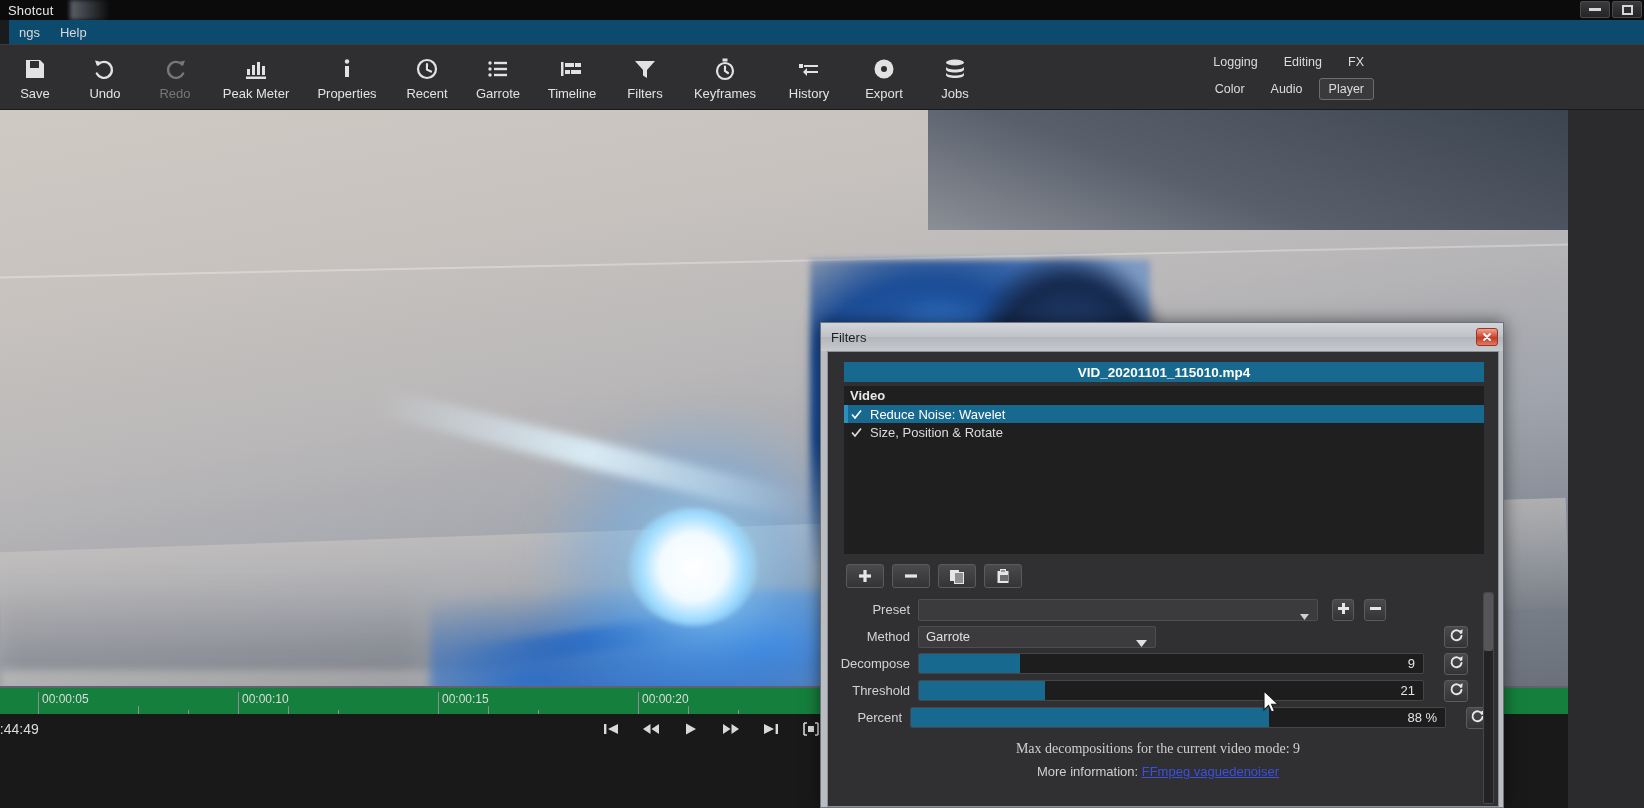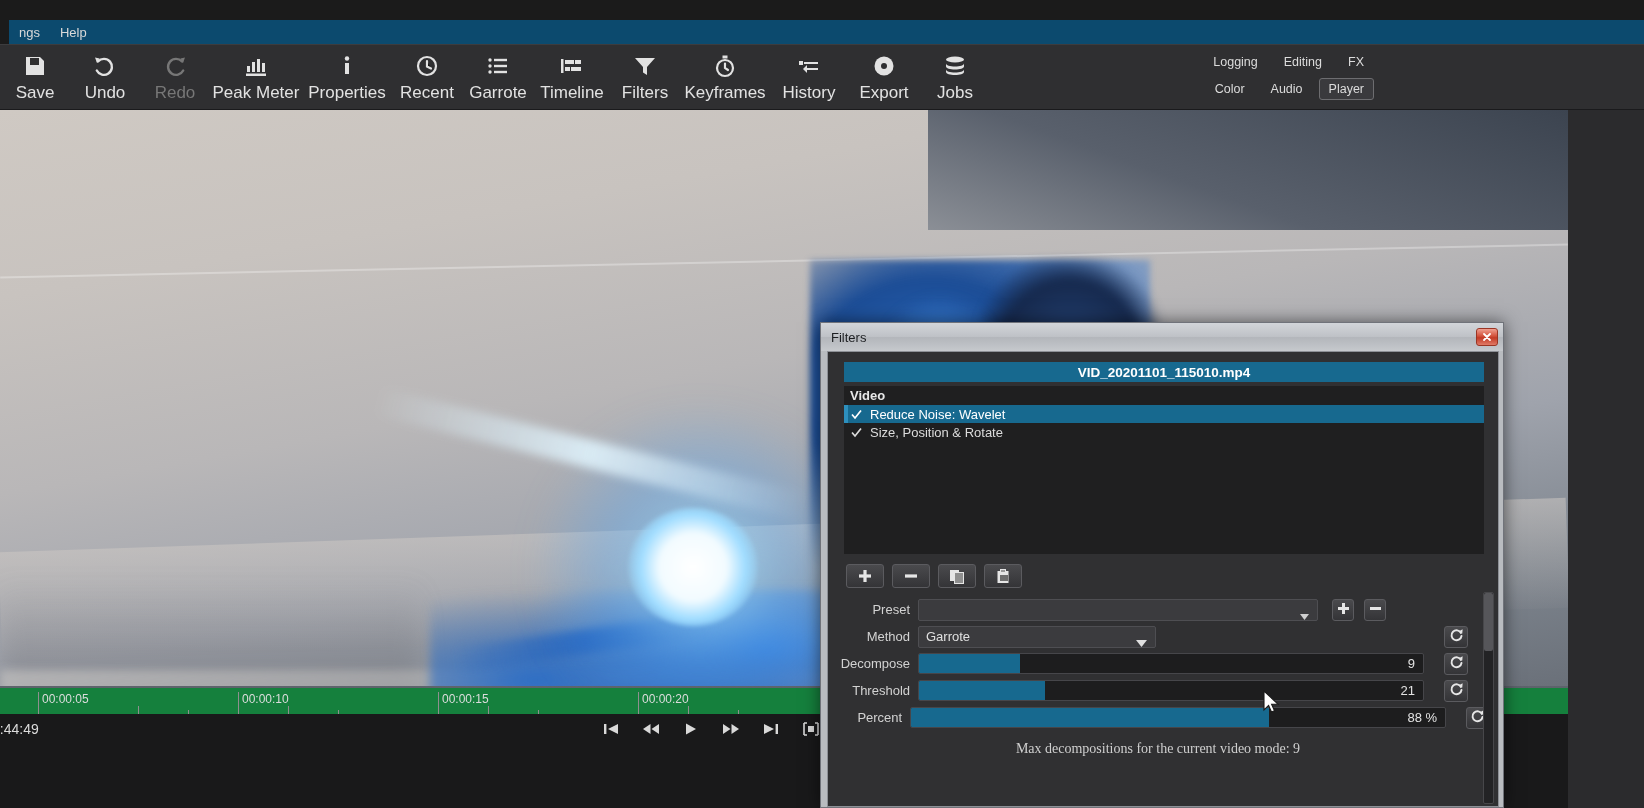--- a/index.html
+++ b/index.html
@@ -46,21 +46,21 @@
   .toolbar {
     position: absolute; left: 0; top: 44px; width: 1644px; height: 66px;
     background: #2f2f31;
     border-top: 1px solid #3c3c3e; border-bottom: 1px solid #1a1a1c;
   }
   .tb-items { position: absolute; left: 0; top: 0; display: flex; }
   .tb-item {
     width: 70px; height: 66px;
     display: flex; flex-direction: column; align-items: center;
     justify-content: center; gap: 4px;
-    color: #e2e2e2; font-size: 17px;
+    color: #e2e2e2; font-size: 13px;
   }
   .tb-item.disabled { color: #777; }
   .tb-item .ic { height: 26px; display: flex; align-items: center; justify-content: center; }
   .tb-item svg { display: block; }
 
   
   .tb-right { position: absolute; right: 270px; top: 6px; width: 250px; }
   .tb-rrow { display: flex; justify-content: flex-end; gap: 6px; height: 27px; align-items: flex-start; }
   .tb-rbtn {
     color: #dcdcdc; font-size: 12.5px; padding: 3px 9px; border-radius: 3px;
@@ -292,20 +292,32 @@
     background: #56565a; border-radius: 2px;
   }
 
   .cursor { position: absolute; left: 1263px; top: 690px; }
 </style>
 </head>
 <body>
 
 <div id="app">
 
+  <div class="titlebar">
+    <span class="app-title">Shotcut</span>
+    <div class="title-smudge"></div>
+    <div class="win-btns">
+      <div class="win-btn">
+        <span class="mini"></span>
+      </div>
+      <div class="win-btn">
+        <span class="maxi"></span>
+      </div>
+    </div>
+  </div>
 
   <div class="menubar">
     <span class="menu-item">ngs</span>
     <span class="menu-item">Help</span>
   </div>
 
   <div class="toolbar">
     <div class="tb-items">
 
       <div class="tb-item">
@@ -751,20 +763,24 @@
               <svg width="15" height="15" viewBox="0 0 15 15">
                   <path fill="none" stroke="#e6e6e6" stroke-width="1.9" stroke-linecap="round" d="M12 6A5 5 0 1 0 12.5 9"></path>
                   <path fill="#e6e6e6" d="M13.6 2.2l-.3 4.4-3.7-2.2z"></path>
                 </svg>
             </span>
           </div>
         </div>
 
         <div class="note">Max decompositions for the current video mode: 9</div>
 
+        <div class="note2">
+          <span>More information:</span>
+          <a href="#">FFmpeg vaguedenoiser</a>
+        </div>
 
       </div>
 
       <div class="dlg-scroll">
         <div class="thumb"></div>
       </div>
 
     </div>
   </div>
 

